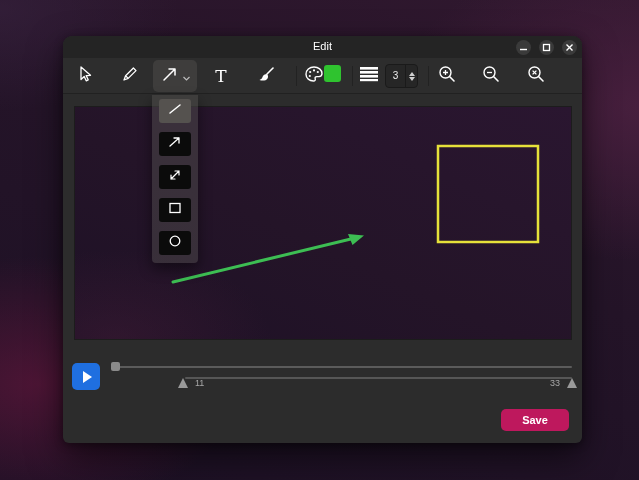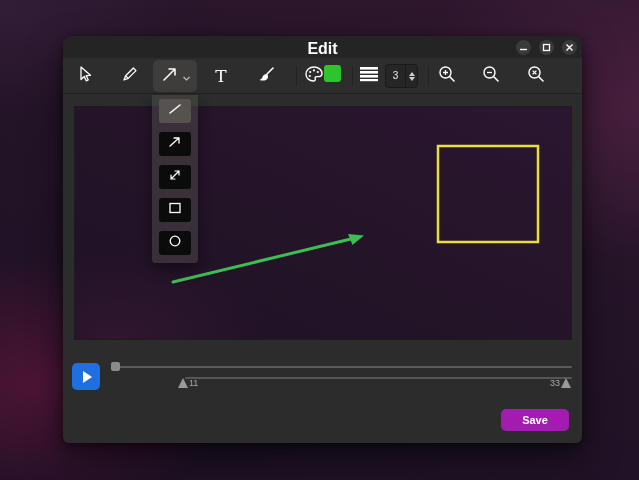--- a/index.html
+++ b/index.html
@@ -15,21 +15,21 @@
   }
   .window {
     position:absolute; left:63px; top:36px; width:519px; height:407px;
     background:#2c2c2c; border-radius:9px 9px 6px 6px;
     box-shadow:0 14px 34px rgba(0,0,0,.55), 0 2px 8px rgba(0,0,0,.4);
   }
   
   .titlebar { position:absolute; left:0; top:0; width:100%; height:22px;
     background:#242424; border-radius:9px 9px 0 0; }
   .title { position:absolute; left:0; right:0; top:4px; text-align:center;
-    color:#ffffff; font-size:16px; font-weight:bold; }
+    color:#ffffff; font-size:11px; font-weight:normal; }
   .winbtn { position:absolute; top:4px; width:15px; height:15px; border-radius:50%;
     background:#3a3a3a; display:flex; align-items:center; justify-content:center; }
   .winbtn svg { display:block; }
   
   .toolbar { position:absolute; left:0; top:22px; width:100%; height:36px;
     background:#2d2d2d; border-bottom:1px solid #212121; }
   .toolbtn { position:absolute; top:2px; height:32px; width:44px; border-radius:5px;
     display:flex; align-items:center; justify-content:center; }
   .toolbtn.active { background:#3e3d3c; }
   .tsep { position:absolute; top:8px; width:1px; height:20px; background:#222222; }
@@ -62,28 +62,28 @@
   .playbtn { position:absolute; left:9px; top:327px; width:28px; height:27px;
     background:#1f6fe0; border-radius:5px; display:flex; align-items:center; justify-content:center; }
   .playtri { width:0; height:0; border-left:9px solid #fff;
     border-top:6px solid transparent; border-bottom:6px solid transparent; margin-left:2px; }
   .seektrack { position:absolute; left:50px; top:330px; width:459px; height:2px;
     background:#5b5b5b; border-radius:1px; }
   .seekhandle { position:absolute; left:48px; top:326px; width:9px; height:9px;
     background:#8a8a8a; border-radius:2px; }
   .rangetrack { position:absolute; left:122px; top:341px; width:387px; height:2px;
     background:#565656; border-radius:1px; }
-  .rmark { position:absolute; top:342px; display:flex; align-items:flex-end; gap:1px; }
+  .rmark { position:absolute; top:342px; display:flex; align-items:flex-end; gap:7px; }
   .rtri { width:0; height:0; border-left:5px solid transparent; border-right:5px solid transparent;
     border-bottom:10px solid #9a9a9a; }
   .rlabel { color:#a8a8a8; font-size:9px; line-height:10px; }
   .btn { position:absolute; top:373px; width:68px; height:22px; border-radius:5px;
     color:#fff; font-size:11px; display:flex; align-items:center; justify-content:center; }
   .btn.close { left:363px; background:#353535; }
-  .btn.save  { left:438px; background:#a21caf; font-weight:bold; }
+  .btn.save  { left:438px; background:#be185d; font-weight:bold; }
 </style>
 </head>
 <body>
 
 <div class="window">
 
   <div class="titlebar">
     <div class="title">Edit</div>
     <div class="winbtn" style="left:453px">
       <span>

